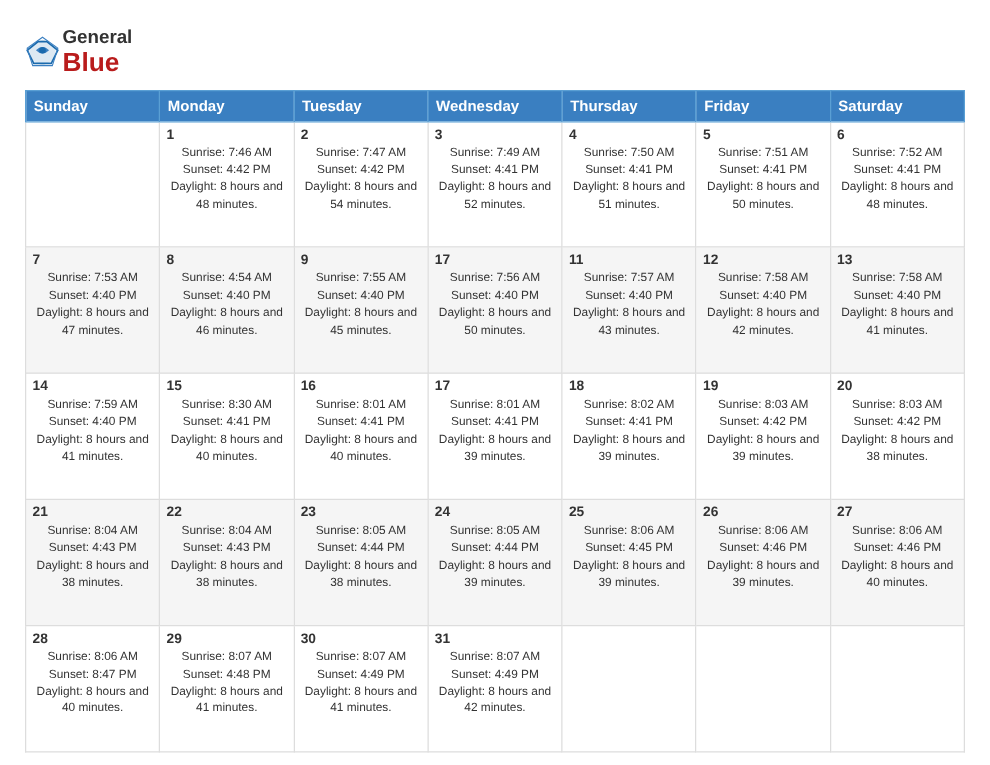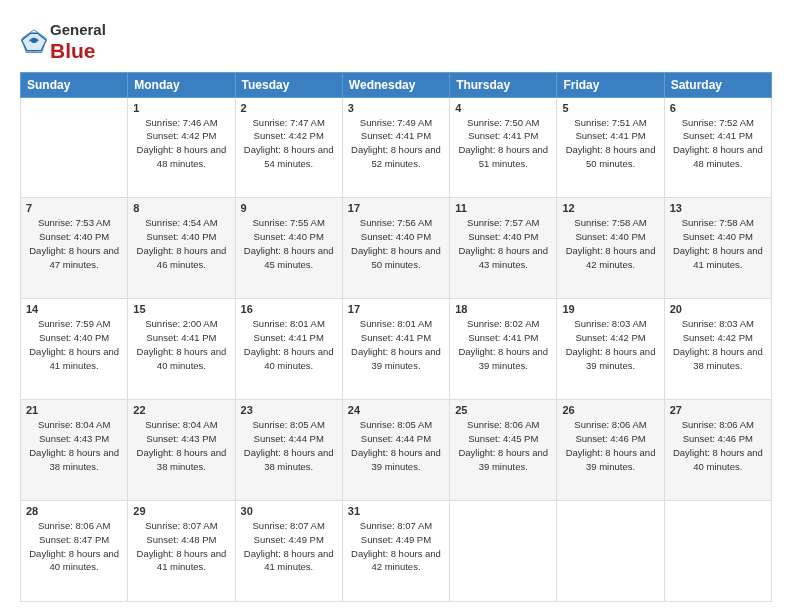--- a/index.html
+++ b/index.html
@@ -193,21 +193,21 @@
             <div class="day-info"><span>Sunrise: 7:58 AM</span><br><span>Sunset: 4:40 PM</span><br><span>Daylight: 8 hours and 41 minutes.</span></div>
           </td>
         </tr>
         <tr>
           <td>
             <span class="day-num">14</span>
             <div class="day-info"><span>Sunrise: 7:59 AM</span><br><span>Sunset: 4:40 PM</span><br><span>Daylight: 8 hours and 41 minutes.</span></div>
           </td>
           <td>
             <span class="day-num">15</span>
-            <div class="day-info"><span>Sunrise: 2:00 AM</span><br><span>Sunset: 4:41 PM</span><br><span>Daylight: 8 hours and 40 minutes.</span></div>
+            <div class="day-info"><span>Sunrise: 8:30 AM</span><br><span>Sunset: 4:41 PM</span><br><span>Daylight: 8 hours and 40 minutes.</span></div>
           </td>
           <td>
             <span class="day-num">16</span>
             <div class="day-info"><span>Sunrise: 8:01 AM</span><br><span>Sunset: 4:41 PM</span><br><span>Daylight: 8 hours and 40 minutes.</span></div>
           </td>
           <td>
             <span class="day-num">17</span>
             <div class="day-info"><span>Sunrise: 8:01 AM</span><br><span>Sunset: 4:41 PM</span><br><span>Daylight: 8 hours and 39 minutes.</span></div>
           </td>
           <td>

